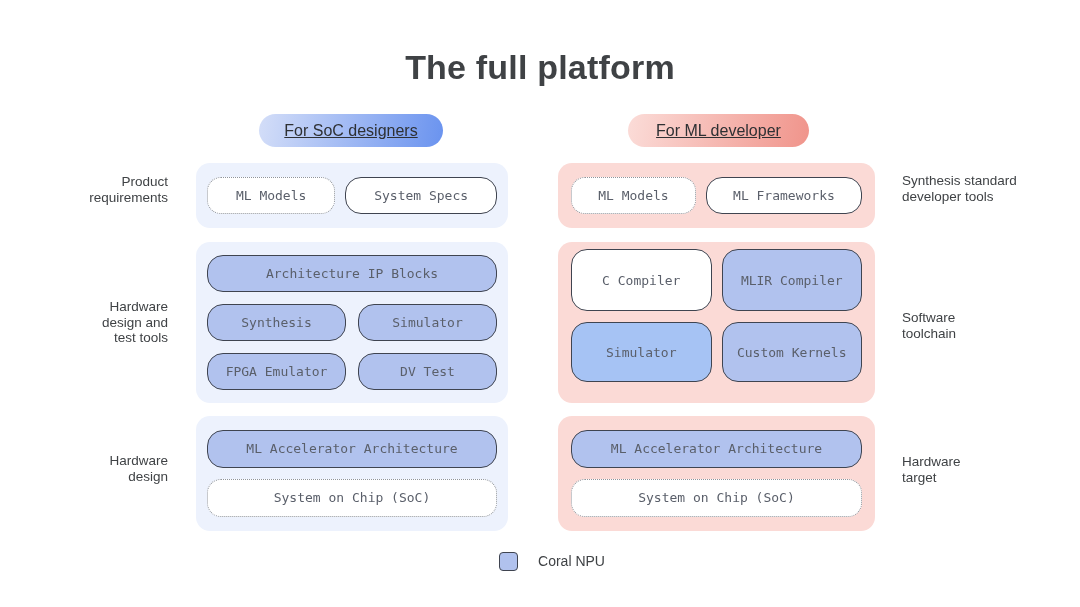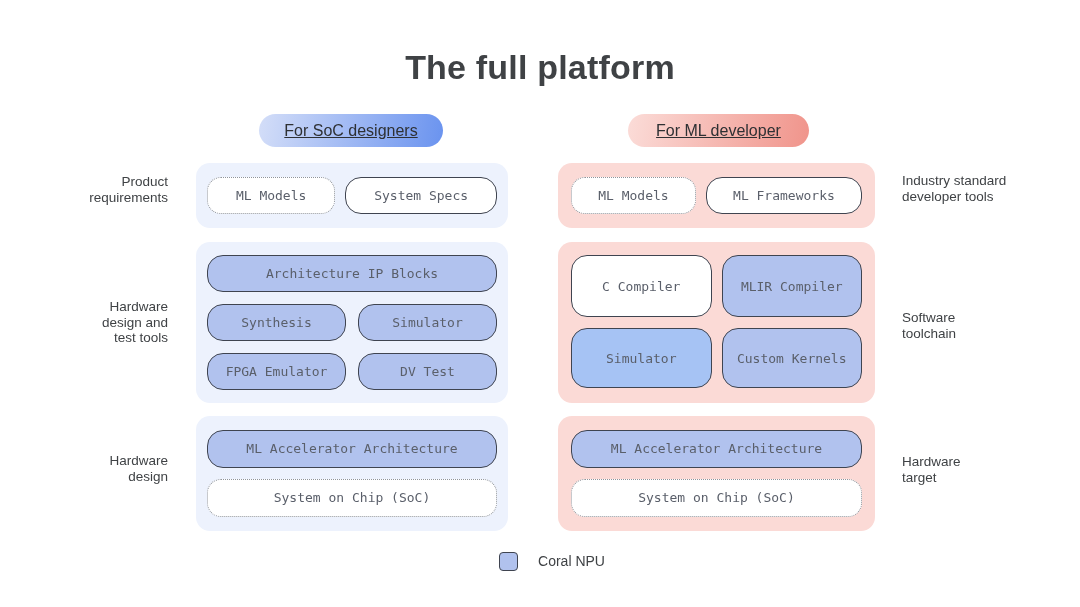--- a/index.html
+++ b/index.html
@@ -33,21 +33,21 @@
     background:linear-gradient(100deg,var(--pill-blue-start) 0%,var(--pill-blue-end) 100%);}
   .pill-ml{left:628px;top:114px;width:181px;
     background:linear-gradient(100deg,var(--pill-pink-start) 0%,var(--pill-pink-end) 100%);}
   .panel{position:absolute;border-radius:14px;box-sizing:border-box;}
   .panel.blue{background:var(--blue-panel);}
   .panel.pink{background:var(--pink-panel);}
   .soc-r0{left:196px;top:163px;width:312px;height:65px;display:flex;gap:10px;padding:14px 11px;}
   .soc-r1{left:196px;top:242px;width:312px;height:161px;display:flex;flex-direction:column;gap:12px;padding:13px 11px;}
   .soc-r2{left:196px;top:416px;width:312px;height:115px;display:flex;flex-direction:column;gap:11px;padding:14px 11px;}
   .ml-r0{left:558px;top:163px;width:317px;height:65px;display:flex;gap:10px;padding:14px 13px;}
-  .ml-r1{left:558px;top:242px;width:317px;height:161px;display:grid;grid-template-columns:1fr 1fr;grid-template-rows:62px 60px;column-gap:10px;row-gap:11px;padding:13px 13px;}
+  .ml-r1{left:558px;top:242px;width:317px;height:161px;display:grid;grid-template-columns:1fr 1fr;grid-template-rows:62px 60px;column-gap:10px;row-gap:11px;padding:7px 13px;}
   .ml-r2{left:558px;top:416px;width:317px;height:115px;display:flex;flex-direction:column;gap:11px;padding:14px 13px;}
   .grid2{display:grid;grid-template-columns:1fr 1fr;gap:12px;}
   .box{
     display:flex;align-items:center;justify-content:center;box-sizing:border-box;
     font-family:"DejaVu Sans Mono",monospace;font-size:13px;color:var(--box-text);
     border-radius:16px;background:#fff;height:37px;flex:1 1 auto;text-align:center;
   }
   .soc-r0 .box,.ml-r0 .box{height:auto;}
   .ml-r1 .box{height:auto;}
   .box.npu{background:var(--npu-fill);border:1.5px solid var(--box-border);}
@@ -81,21 +81,21 @@
   <div class="pill pill-ml">For ML developer</div>
 
   <div class="side-label side-left" style="top:189px">Product
 requirements</div>
   <div class="side-label side-left" style="top:322px">Hardware
 design and
 test tools</div>
   <div class="side-label side-left" style="top:468px">Hardware
 design</div>
 
-  <div class="side-label side-right" style="top:188px">Industry standard
+  <div class="side-label side-right" style="top:188px">Synthesis standard
 developer tools</div>
   <div class="side-label side-right" style="top:325px">Software
 toolchain</div>
   <div class="side-label side-right" style="top:469px">Hardware
 target</div>
 
   <div class="panel blue soc-r0">
     <div class="box dotted">ML Models</div>
     <div class="box plain">System Specs</div>
   </div>

